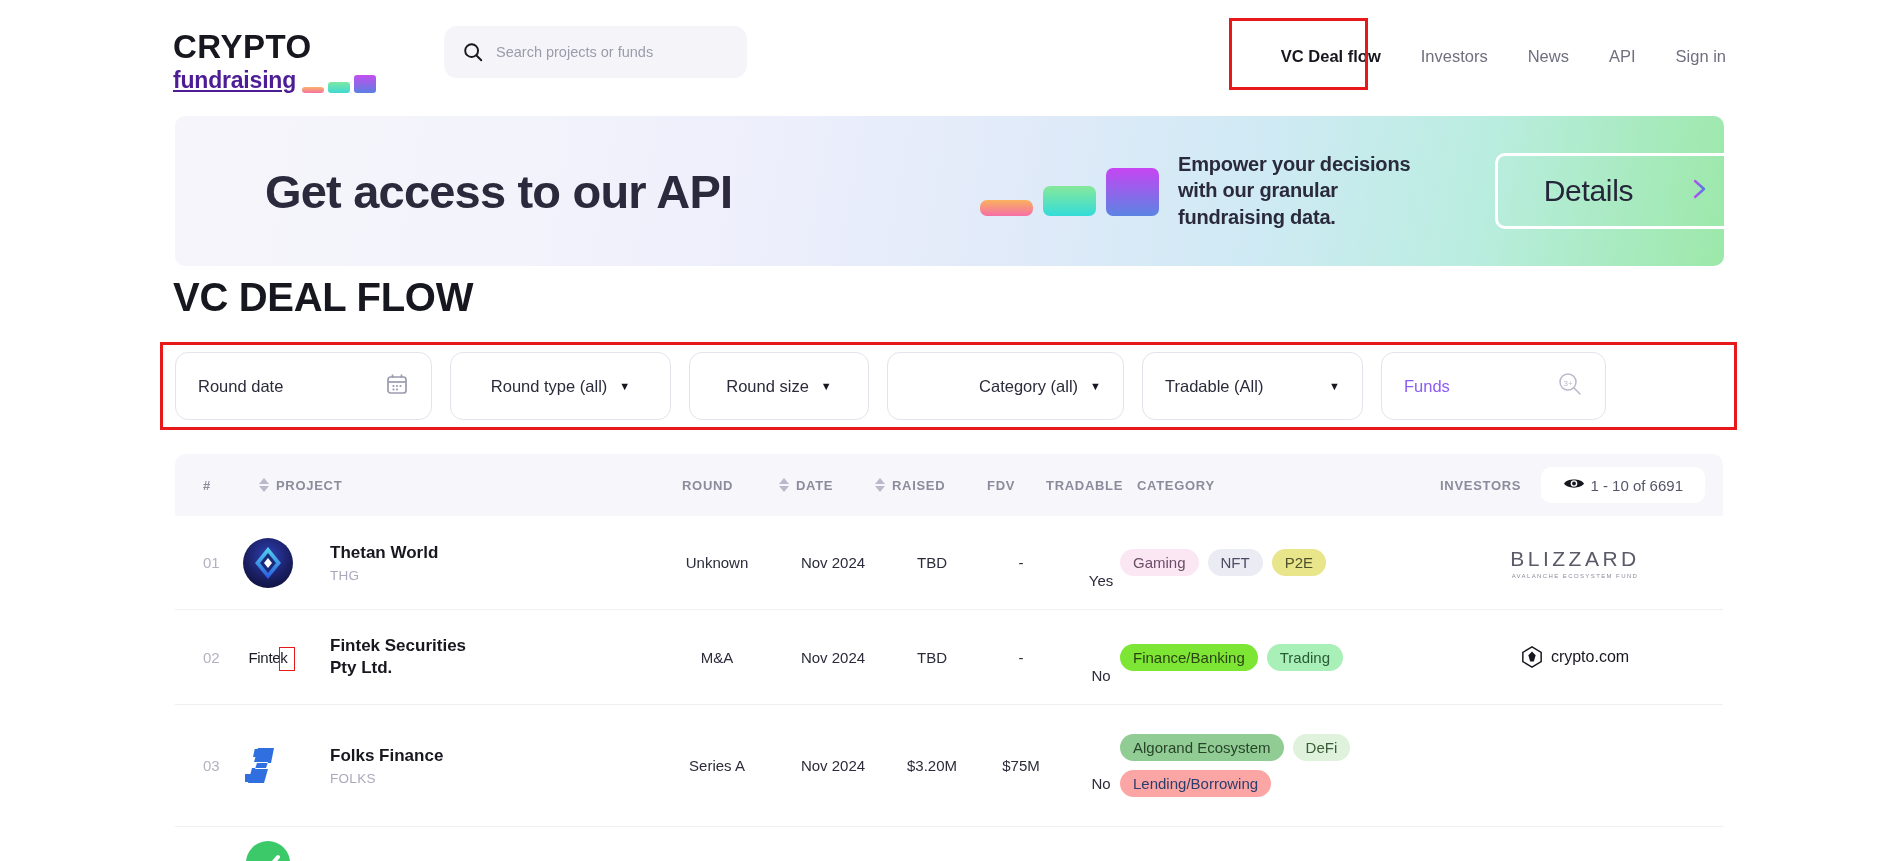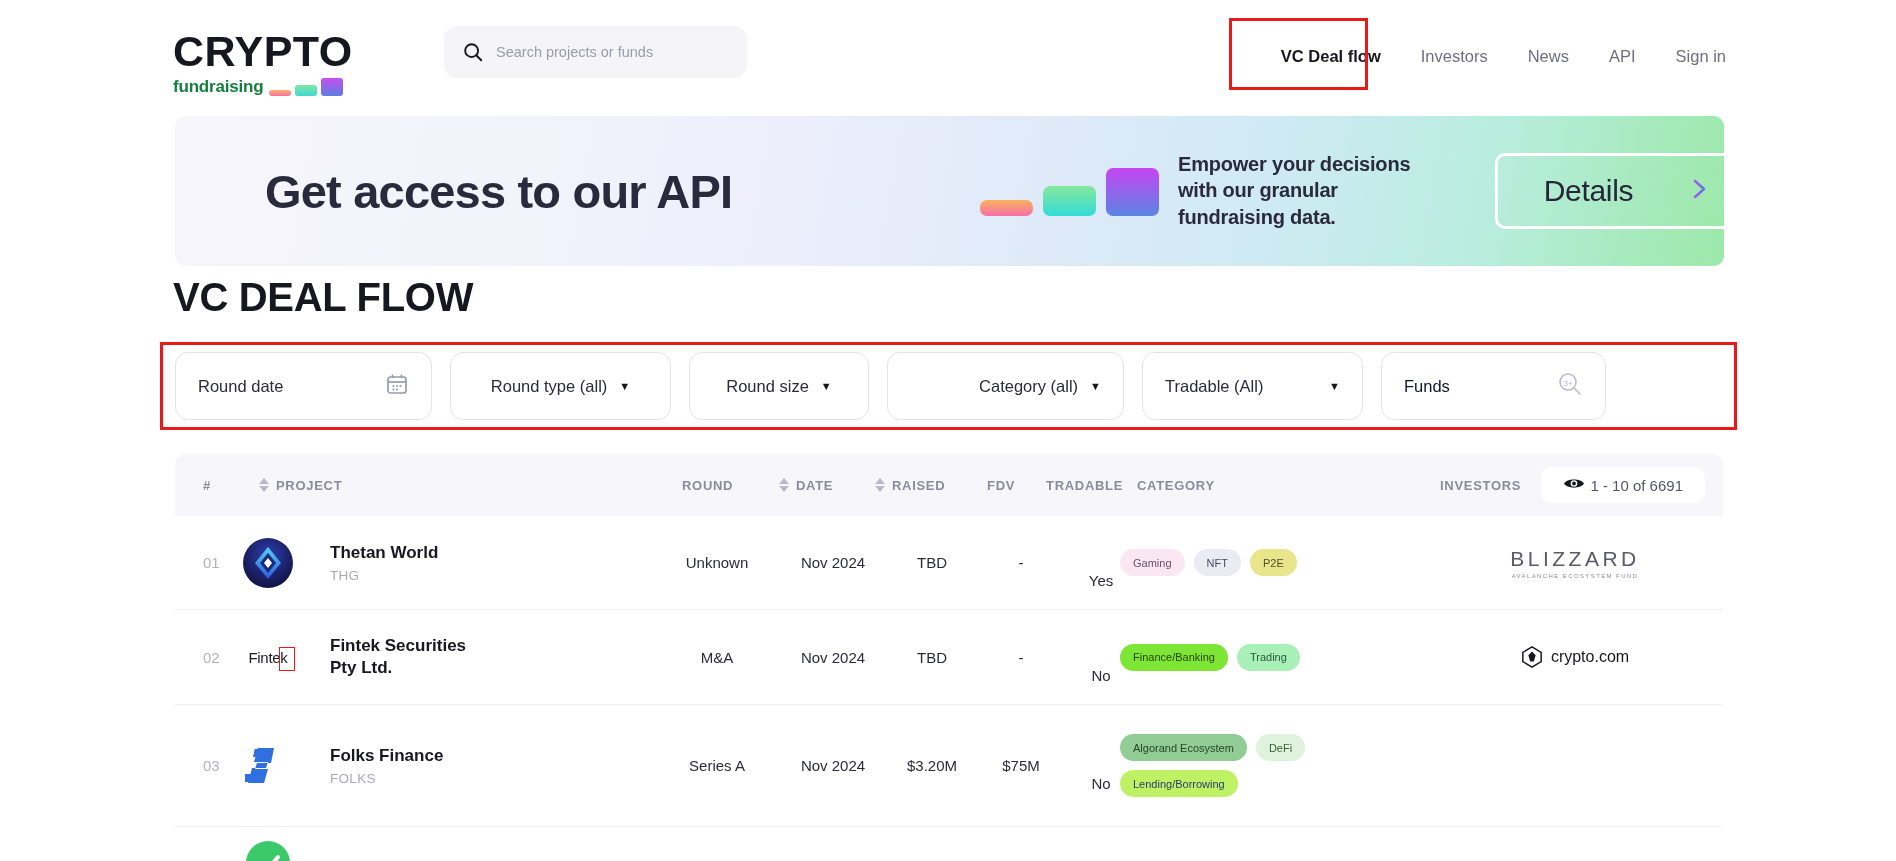--- a/index.html
+++ b/index.html
@@ -15,25 +15,25 @@
 
   
   .header {
     position: absolute; left: 0; top: 0; width: 1896px; height: 112px;
     background: #fff;
     display: flex; align-items: center;
   }
   .logo-wrap { position: absolute; left: 173px; top: 30px; width: 185px; }
   .logo-top {
     font-family: "Liberation Sans", sans-serif;
-    font-weight: 700; font-size: 43px; letter-spacing: 0.5px;
+    font-weight: 700; font-size: 33px; letter-spacing: 0.5px;
     color: #17171f; line-height: 1;
   }
   .logo-bottom { display: flex; align-items: flex-end; gap: 6px; margin-top: 4px; }
-  .logo-sub { font-size: 17px; font-weight: 700; color: #15803d; letter-spacing: -0.2px; }
+  .logo-sub { font-size: 23px; font-weight: 700; color: #4c1d95; letter-spacing: -0.2px; text-decoration: underline; }
   .logo-bars { display: flex; align-items: flex-end; gap: 4px; height: 18px; padding-bottom: 1px; }
   .lb { width: 22px; border-radius: 3px; }
   .lb1 { height: 6px; background: linear-gradient(180deg,#fbb36b,#f472a0); }
   .lb2 { height: 11px; background: linear-gradient(180deg,#7ee8a5,#3fd9d1); }
   .lb3 { height: 18px; background: linear-gradient(180deg,#c44ff0,#5b7fe0); }
 
   .searchbox {
     position: absolute; left: 444px; top: 26px; width: 303px; height: 52px;
     background: #f5f5f9; border-radius: 13px;
     display: flex; align-items: center; gap: 12px; padding: 0 18px;
@@ -104,21 +104,21 @@
     padding: 0 22px; margin-right: 18px; white-space: nowrap;
   }
   .filter .ftext { font-size: 16.5px; color: #2b2b3b; font-weight: 400; }
   .filter .caret { margin-left: 12px; font-size: 11px; color: #17171f; }
   .f-rounddate { width: 257px; justify-content: space-between; }
   .f-roundtype { width: 221px; justify-content: center; }
   .f-roundsize { width: 180px; justify-content: center; }
   .f-category { width: 237px; justify-content: flex-end; }
   .f-tradable { width: 221px; justify-content: space-between; }
   .f-funds { width: 225px; justify-content: space-between; margin-right: 0; }
-  .f-funds .ftext { color: #0f172a; }
+  .f-funds .ftext { color: #8b5cf6; }
 
   
   .table { position: absolute; left: 175px; top: 454px; width: 1548px; }
   .thead {
     height: 62px; background: #f7f7fb; border-radius: 10px 10px 0 0;
     display: flex; align-items: center; position: relative;
   }
   .th {
     font-size: 13px; font-weight: 700; color: #8b8b9c; letter-spacing: 0.7px;
     display: flex; align-items: center; gap: 7px; position: absolute;
@@ -148,30 +148,30 @@
   .c-round { left: 487px; width: 110px; text-align: center; }
   .c-date { left: 608px; width: 100px; text-align: center; }
   .c-raised { left: 712px; width: 90px; text-align: center; }
   .c-fdv { left: 806px; width: 80px; text-align: center; }
   .c-tradable { left: 886px; width: 80px; text-align: center; margin-top: 36px; }
   .c-tags { left: 945px; width: 300px; display: flex; flex-wrap: wrap; gap: 9px; }
   .c-inv { left: 1265px; width: 270px; display: flex; align-items: center; gap: 16px; justify-content: center; }
 
   .tag {
     height: 27px; border-radius: 14px; padding: 0 13px;
-    display: inline-flex; align-items: center; font-size: 11px; white-space: nowrap;
+    display: inline-flex; align-items: center; font-size: 15px; white-space: nowrap;
   }
   .tag-gaming  { background: #fbe7f4; color: #6c4e66; }
   .tag-nft     { background: #ebebf4; color: #4b4b63; }
   .tag-p2e     { background: #e8e58a; color: #50502c; }
   .tag-fin     { background: #7de533; color: #2b4413; }
   .tag-trading { background: #a8f0b8; color: #2a5a36; }
   .tag-algo    { background: #91cc94; color: #28452a; }
   .tag-defi    { background: #dff3dc; color: #3a5c38; }
-  .tag-lend    { background: #bef264; color: #2b3d6b; }
+  .tag-lend    { background: #fca5a5; color: #2b3d6b; }
 
   .inv-logo { display: flex; align-items: center; gap: 7px; white-space: nowrap; }
   .inv-plus {
     width: 32px; height: 32px; border: 1px solid #dcdce6; border-radius: 7px;
     display: flex; align-items: center; justify-content: center;
     font-size: 13px; color: #55556a; cursor: pointer;
   }
 
   .blizzard-wrap { display: flex; flex-direction: column; align-items: center; }
   .blizzard-main { font-size: 21px; letter-spacing: 3.5px; color: #5a5a68; font-weight: 400; }

